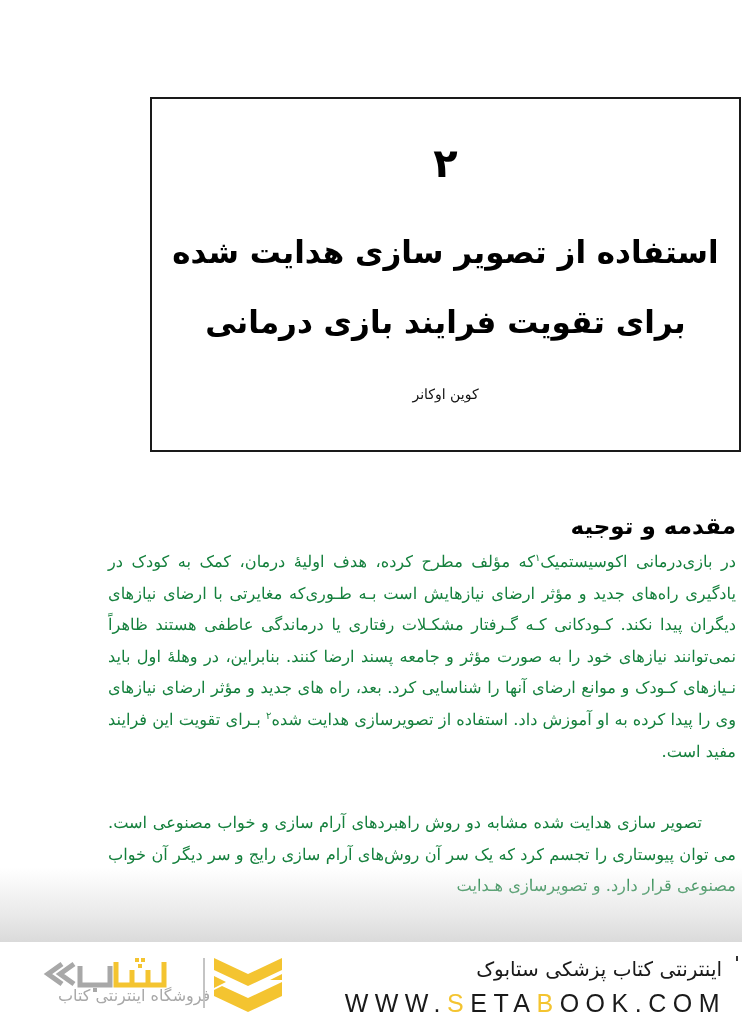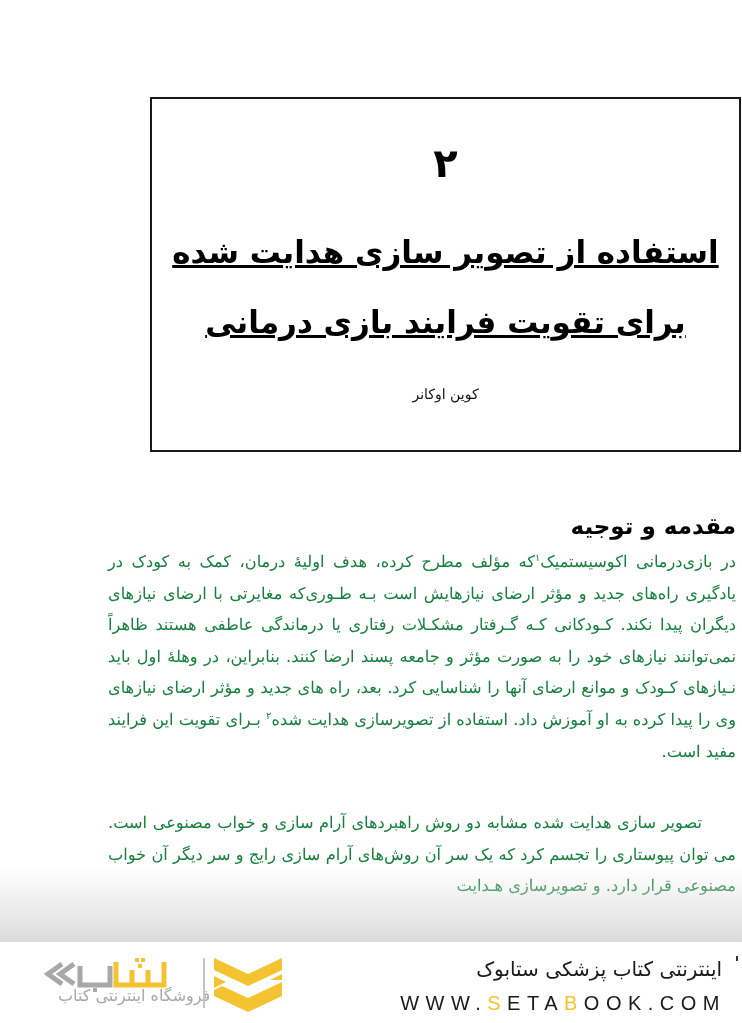--- a/index.html
+++ b/index.html
@@ -47,21 +47,21 @@
       position: absolute;
       left: 0; right: 0;
       top: 118px;
       font-family: "DejaVu Sans", sans-serif;
       font-weight: bold;
       font-size: 31px;
       line-height: 70px;
       color: #000;
       letter-spacing: -0.5px;
     }
-    .chapter-title .line { display: block; text-decoration: underline; }
+    .chapter-title .line { display: block; }
     .chapter-author {
       position: absolute;
       left: 0; right: 0;
       top: 282px;
       font-family: "DejaVu Serif", serif;
       font-size: 14px;
       line-height: 26px;
       color: #111;
     }
     .section-heading {
@@ -123,21 +123,21 @@
       font-family: "DejaVu Sans", sans-serif;
       font-size: 20px;
       line-height: 26px;
       color: #1a1a1a;
     }
     .footer-url {
       position: absolute;
       right: 16px;
       top: 46px;
       font-family: "Liberation Sans", sans-serif;
-      font-size: 20px;
+      font-size: 25px;
       line-height: 30px;
       letter-spacing: 6.5px;
       color: #1a1a1a;
     }
     .footer-url .accent { color: #f4c430; }
     .footer-tick {
       position: absolute;
       right: 4px;
       top: 14px;
       width: 2px;

